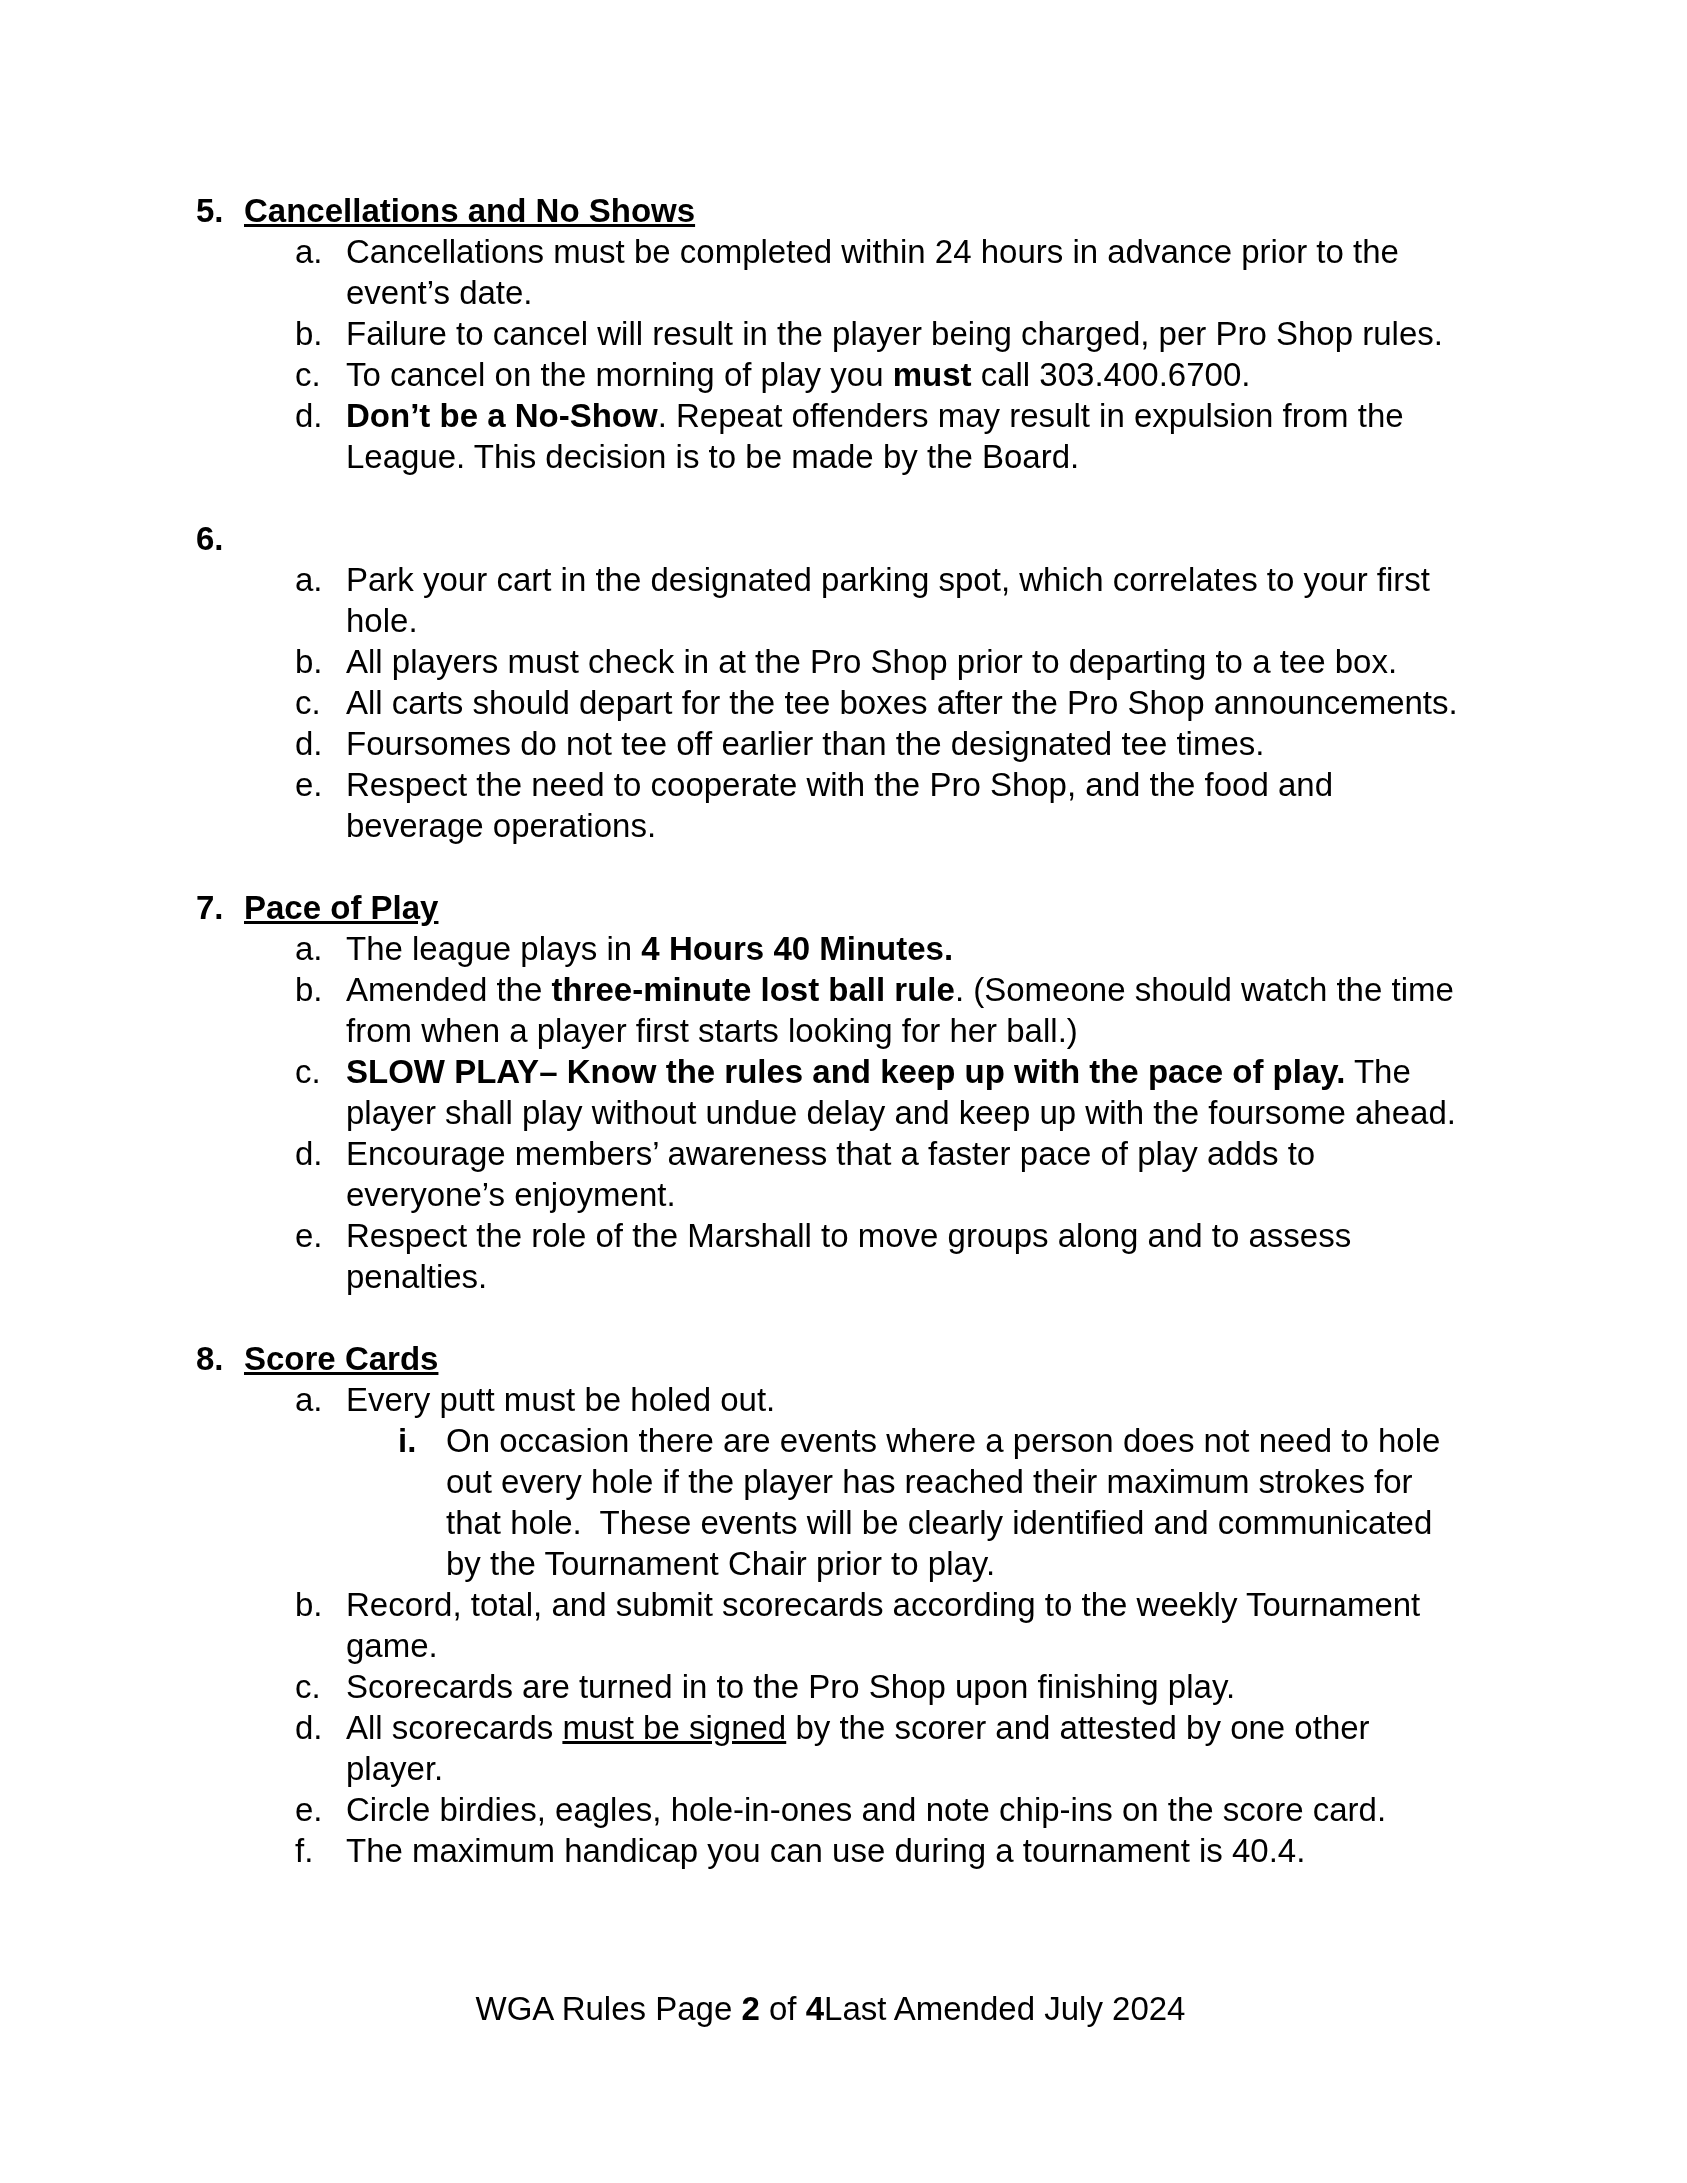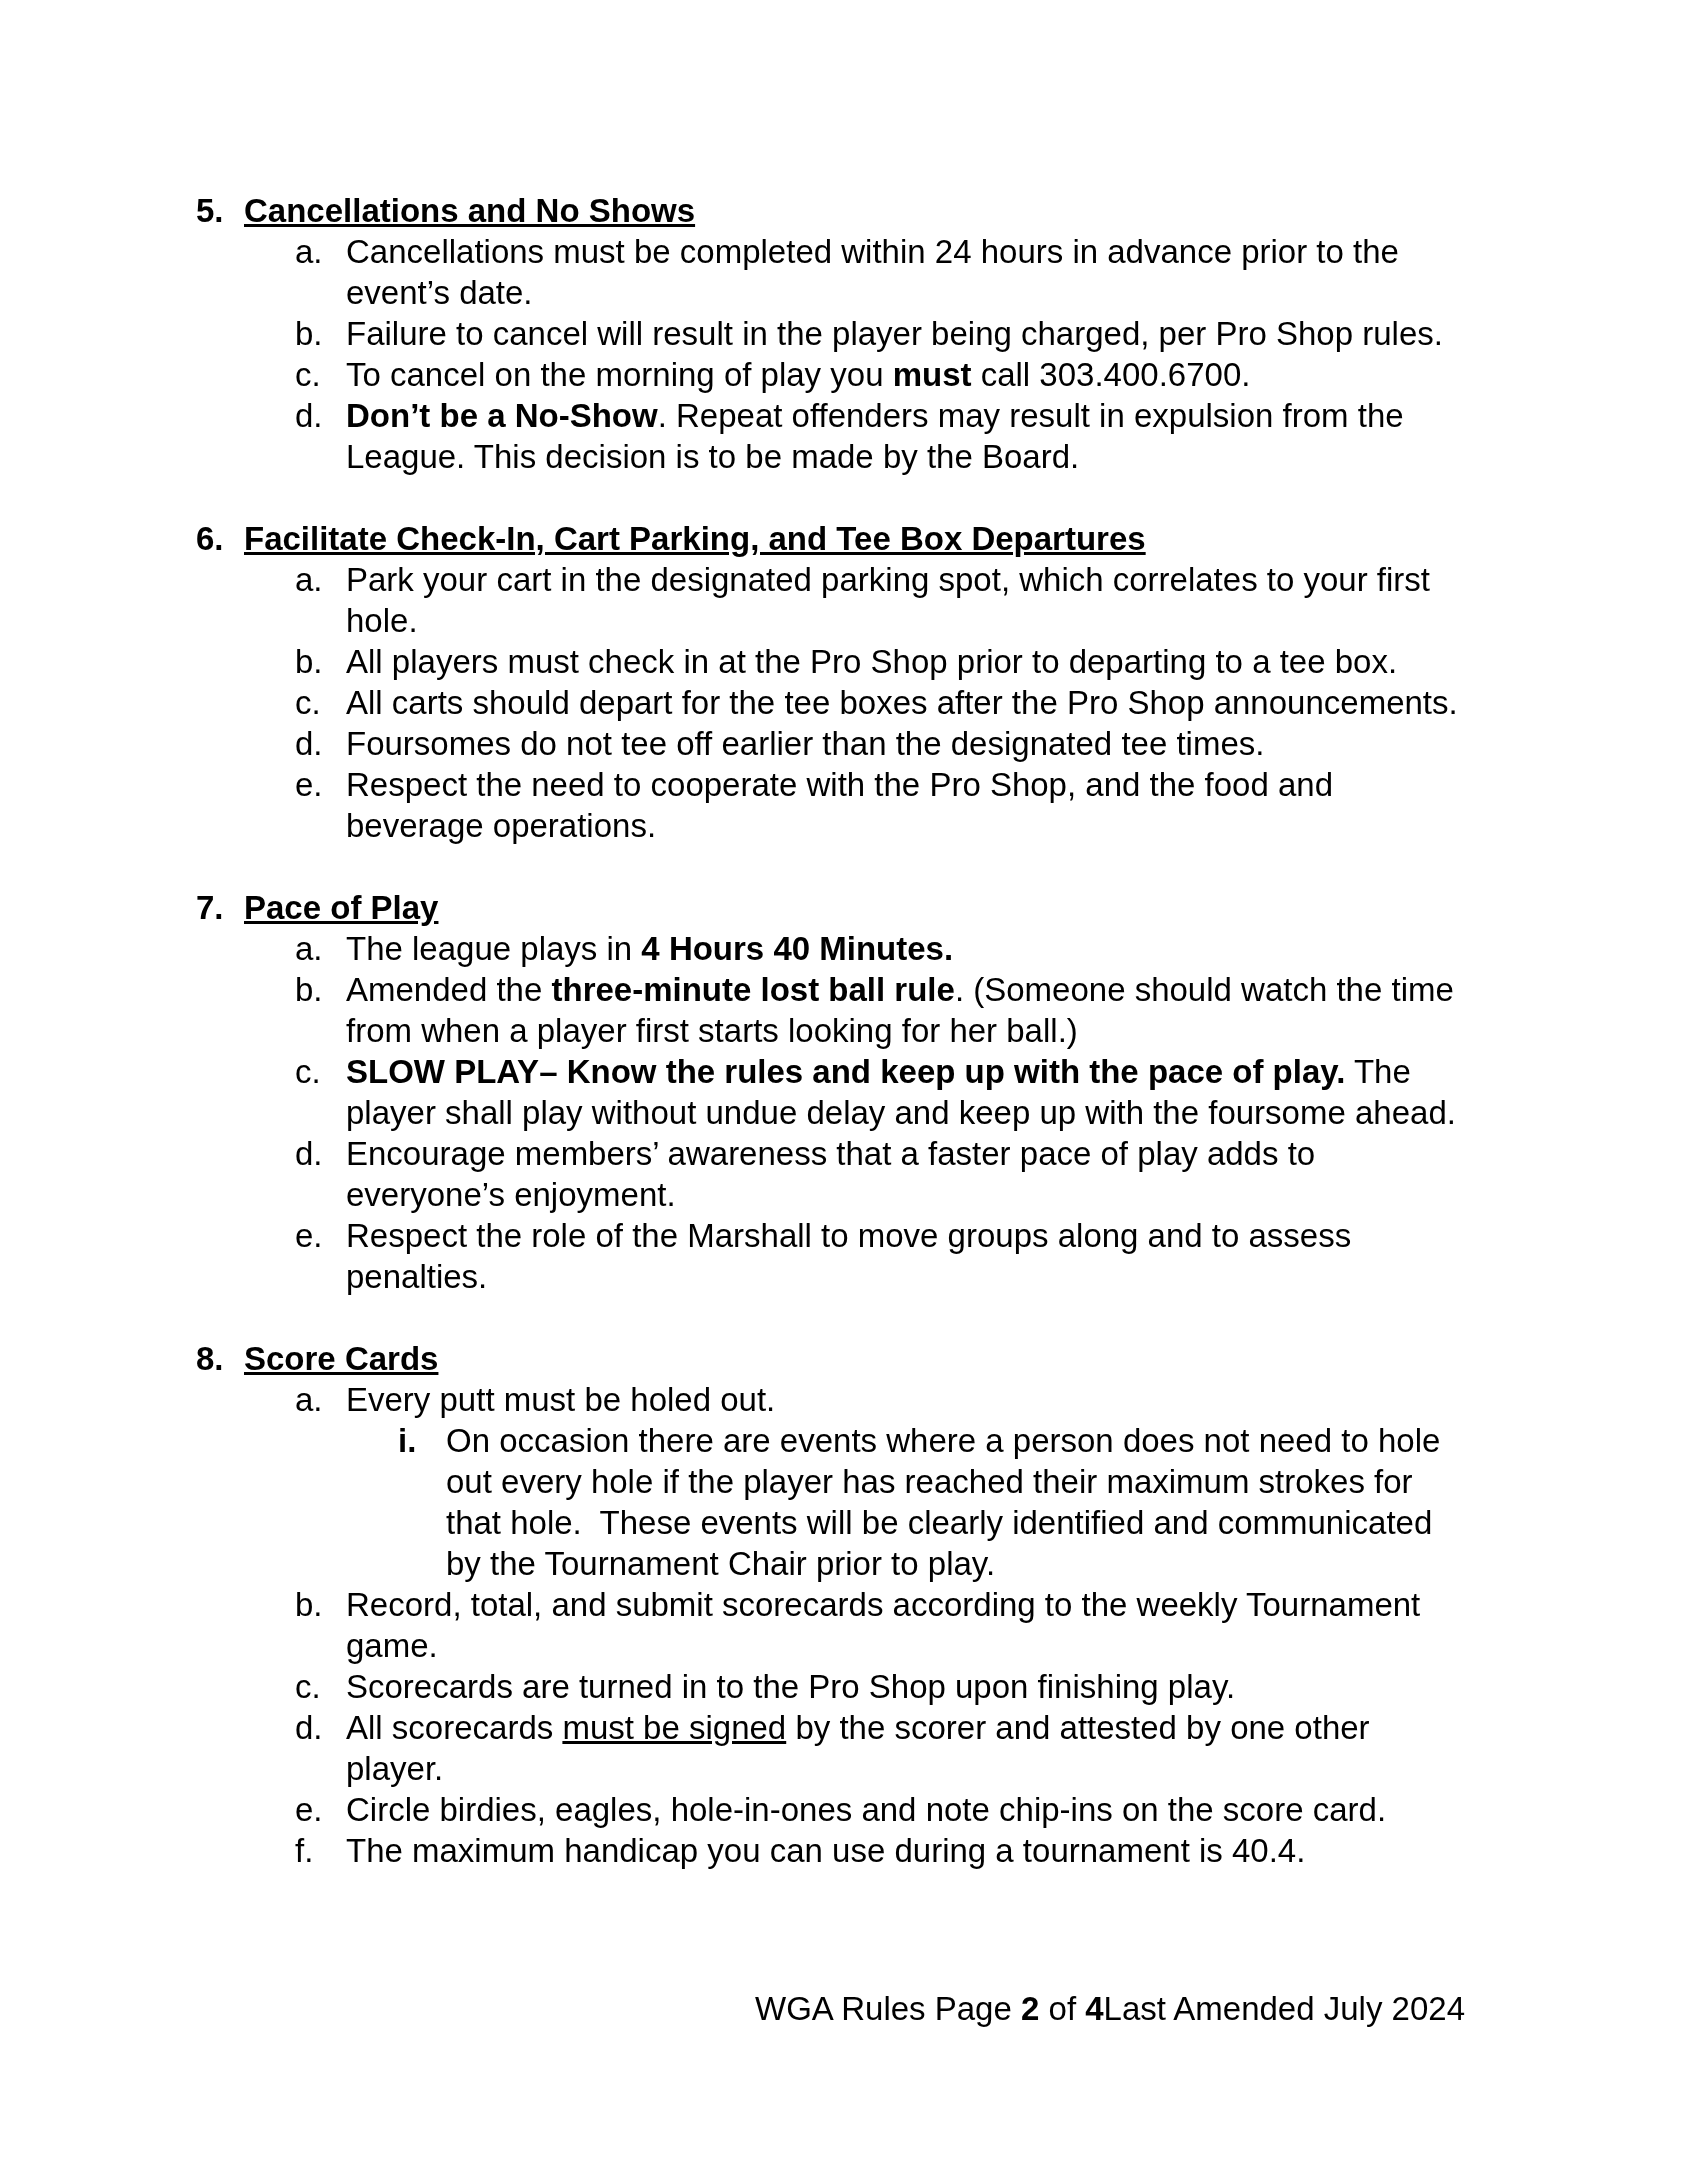--- a/index.html
+++ b/index.html
@@ -62,21 +62,21 @@
     margin-left: 8px;
   }
   .b { font-weight: bold; }
   .u { text-decoration: underline; margin-top: 36px; }
   .footer {
     position: absolute;
     left: 196px;
     top: 1988px;
     width: 1269px;
     display: flex;
-    justify-content: flex-end;
+    justify-content: center;
   }
 </style>
 </head>
 <body>
 
 <div class="page">
   <main class="content">
     <div id="sections">
         <section class="section">
           <div class="section-heading">
@@ -96,21 +96,20 @@
             <div class="item-text"><span>To cancel on the morning of play you </span><span class="b ">must</span><span> call 303.400.6700.</span></div>
           </div>
           <div class="item">
             <span class="item-label">d.</span>
             <div class="item-text"><span class="b ">Don’t be a No-Show</span><span>. Repeat offenders may result in expulsion from the League. This decision is to be made by the Board.</span></div>
           </div>
         </section>
         <section class="section">
           <div class="section-heading">
             <span class="section-number">6.</span>
-            <span class="section-title">Facilitate Check-In, Cart Parking, and Tee Box Departures</span>
           </div>
           <div class="item">
             <span class="item-label">a.</span>
             <div class="item-text"><span>Park your cart in the designated parking spot, which correlates to your first hole.</span></div>
           </div>
           <div class="item">
             <span class="item-label">b.</span>
             <div class="item-text"><span>All players must check in at the Pro Shop prior to departing to a tee box.</span></div>
           </div>
           <div class="item">

